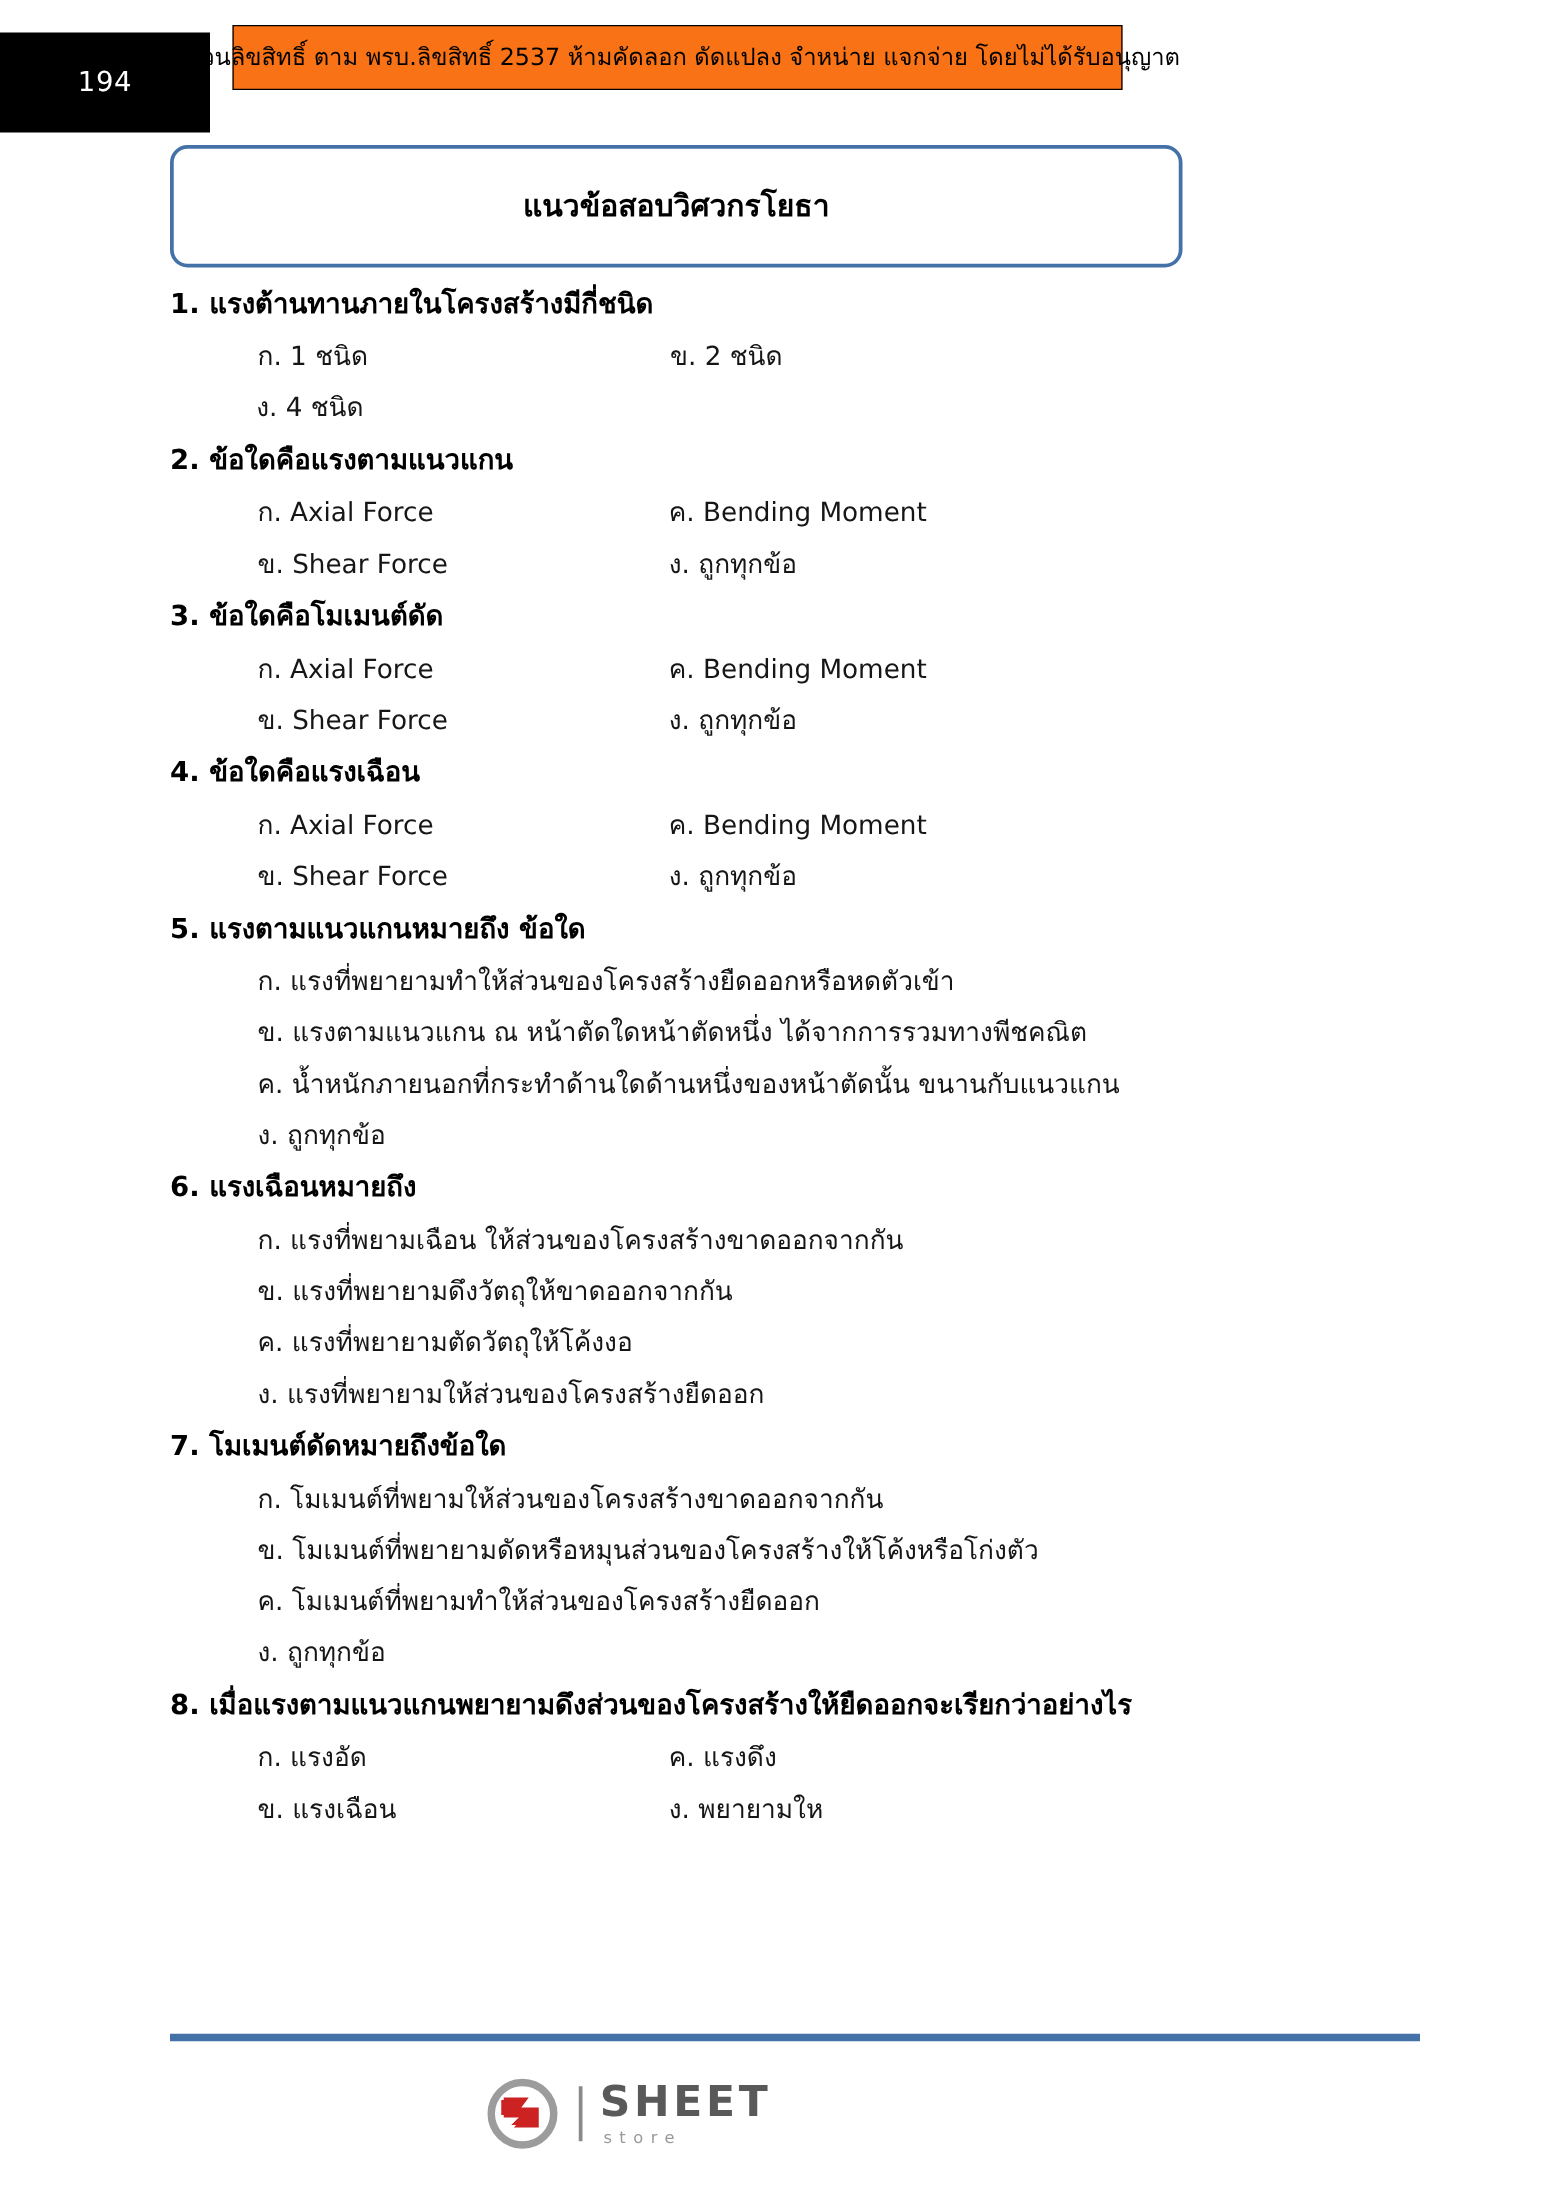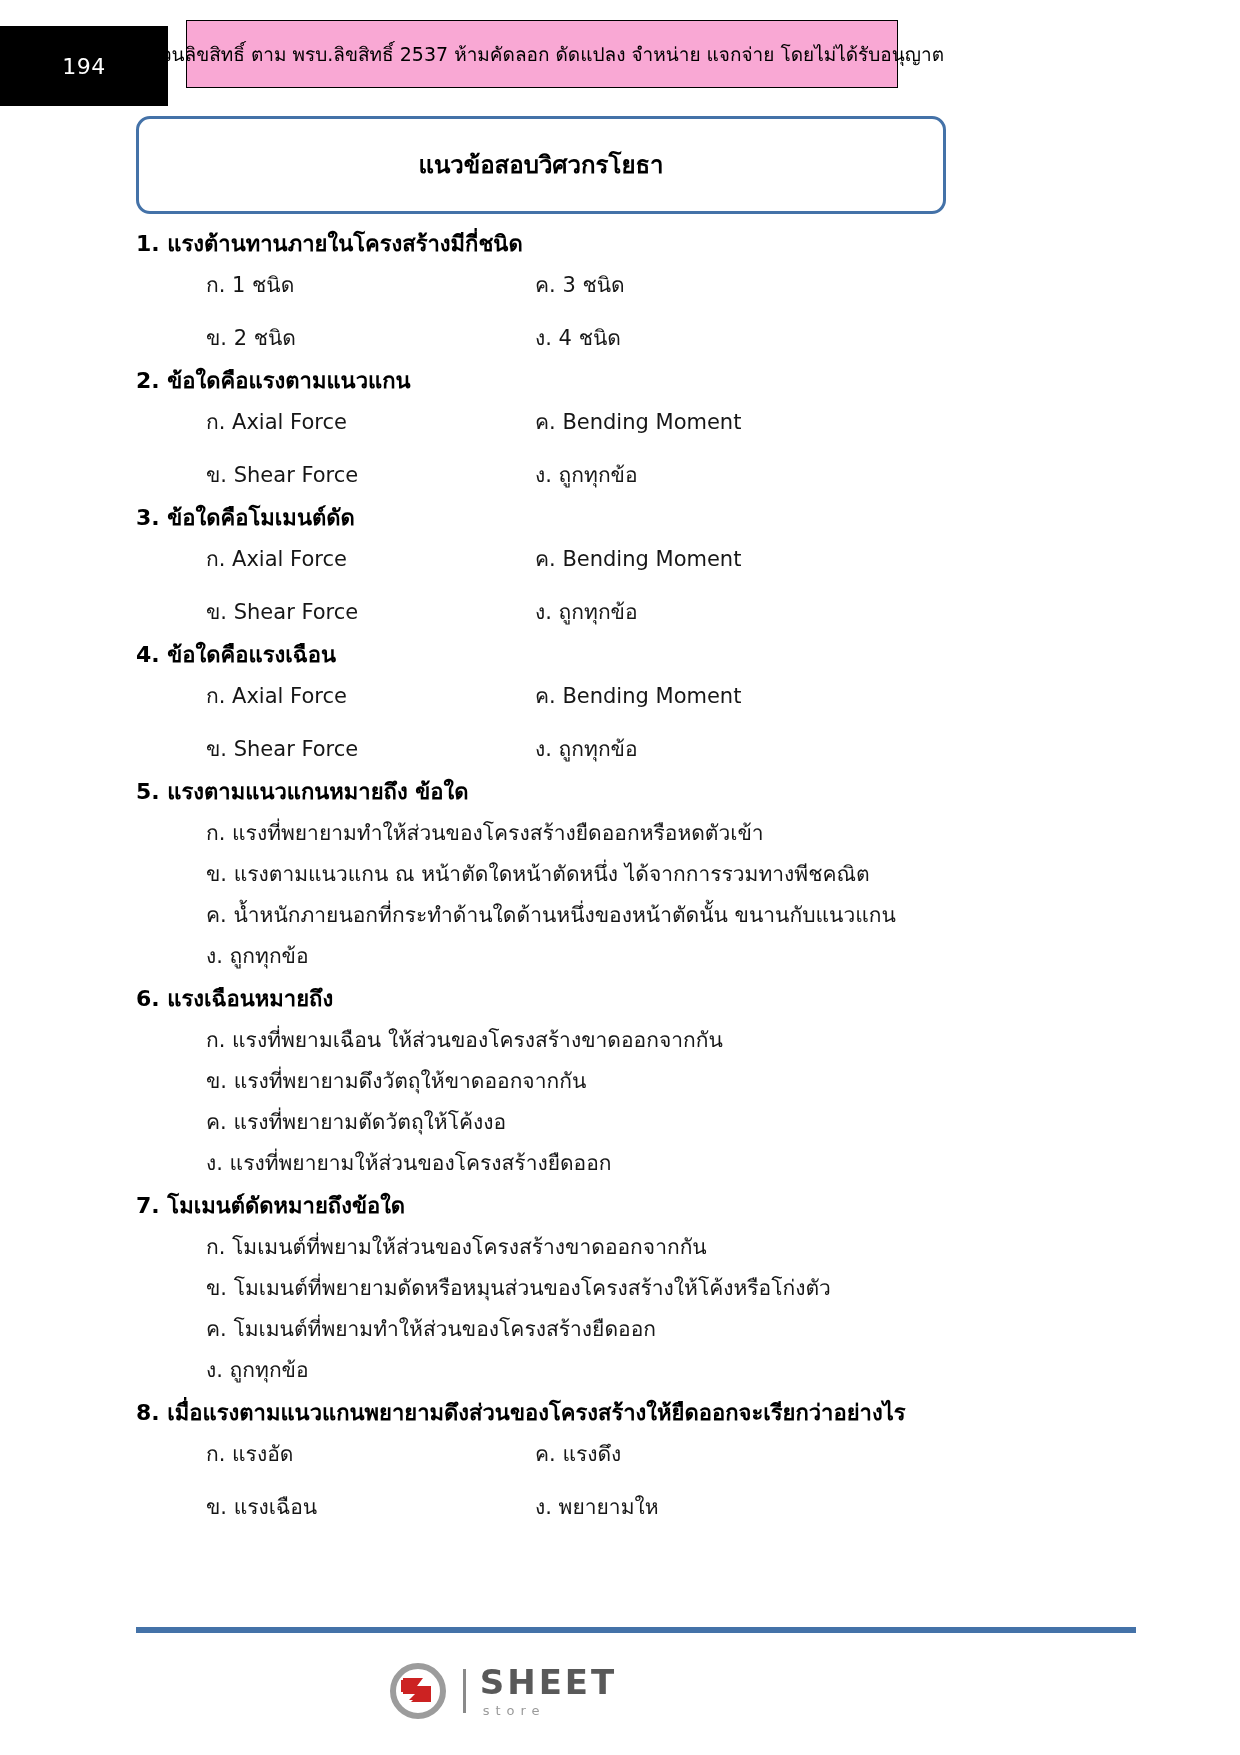--- a/index.html
+++ b/index.html
@@ -36,23 +36,23 @@
     align-items: center;
     justify-content: center;
     font-size: 22px;
     letter-spacing: 0.5px;
   }
   .copyright-box {
     position: absolute;
     left: 186px;
     top: 20px;
     width: 712px;
-    height: 68px;
+    height: 52px;
     border: 1px solid #000000;
-    background: #f9a8d4;
+    background: #f97316;
     display: flex;
     align-items: center;
     justify-content: center;
     box-sizing: border-box;
   }
   .copyright-text {
     font-size: 19px;
     line-height: 1.2;
     white-space: nowrap;
   }
@@ -92,21 +92,21 @@
   }
   .question-text {
     font-size: 22px;
     font-weight: bold;
     line-height: 1.0;
     padding: 9px 0 10px 0;
   }
   .options-grid {
     display: grid;
     grid-template-columns: 330px auto;
-    row-gap: 12px;
+    row-gap: 0px;
   }
   .options-stack {
     display: block;
   }
   .option {
     font-size: 21px;
     line-height: 1.0;
     padding: 10px 0 10px 0;
     padding-left: 70px;
     white-space: nowrap;
@@ -183,21 +183,20 @@
 <div class="title-box">
   <div class="title-text">แนวข้อสอบวิศวกรโยธา</div>
 </div>
 
 <div class="content">
 
   <div class="question-block">
     <div class="question-text">1. แรงต้านทานภายในโครงสร้างมีกี่ชนิด</div>
     <div class="options-grid">
       <div class="option col-left">ก. 1  ชนิด</div>
-      <div class="option col-right">ค. 3  ชนิด</div>
       <div class="option col-left">ข. 2  ชนิด</div>
       <div class="option col-right">ง. 4  ชนิด</div>
     </div>
   </div>
 
   <div class="question-block">
     <div class="question-text">2. ข้อใดคือแรงตามแนวแกน</div>
     <div class="options-grid">
       <div class="option col-left">ก. Axial Force</div>
       <div class="option col-right">ค. Bending Moment</div>

